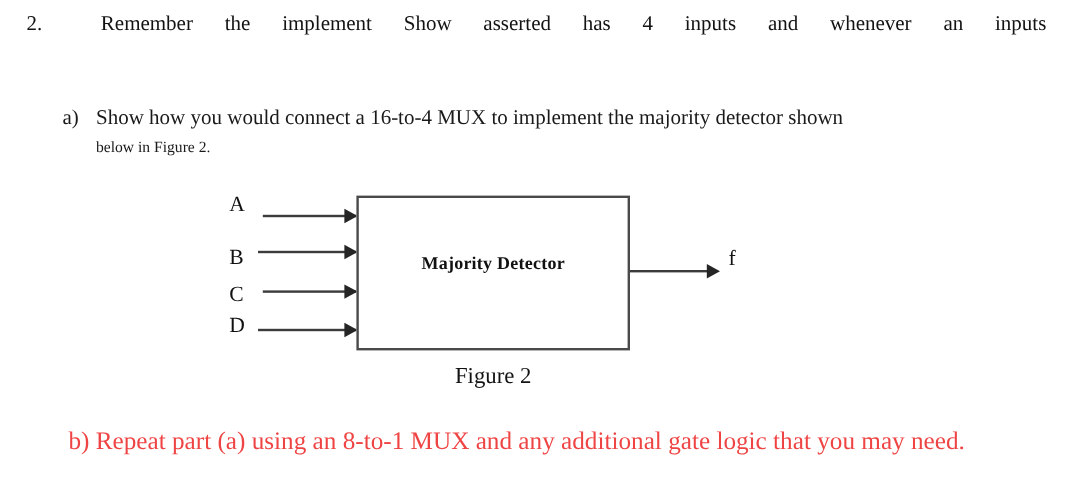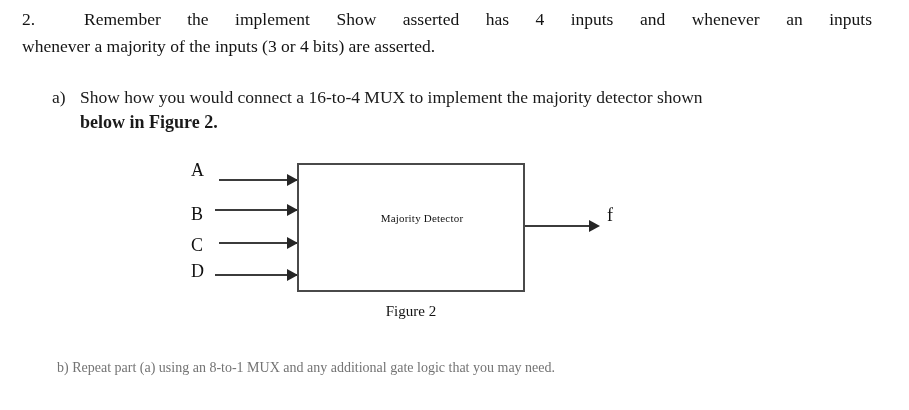--- a/index.html
+++ b/index.html
@@ -59,23 +59,22 @@
     font-size: 17.5px;
     line-height: 25px;
   }
   .part-a-marker {
     flex: 0 0 28px;
     width: 28px;
   }
   .part-a-text { flex: 1 1 auto; }
   .part-a-line2 {
     margin-left: 28px;
-    font-size: 18px;
+    font-size: 13px;
     line-height: 25px;
-    font-weight: bold;
   }
 
   
   .figure-wrap {
     position: absolute;
     left: 0;
     top: 0;
     width: 909px;
     height: 410px;
     pointer-events: none;
@@ -91,25 +90,24 @@
     border: 2px solid #4a4a4a;
     box-sizing: border-box;
     background: #ffffff;
   }
   .det-box-label {
     position: absolute;
     left: 297px;
     top: 212px;
     width: 228px;
     text-align: center;
-    font-size: 11px;
-    font-weight: normal;
+    font-size: 15px;
+    font-weight: bold;
     color: #111111;
     letter-spacing: 0.2px;
-    margin-left: 11px;
   }
 
   .in-label {
     position: absolute;
     font-size: 18px;
     color: #111111;
     text-align: left;
   }
 
   .wire {
@@ -125,41 +123,41 @@
     border-bottom: 6px solid transparent;
     border-left: 11px solid #252525;
   }
 
   .fig-caption {
     position: absolute;
     left: 297px;
     top: 303px;
     width: 228px;
     text-align: center;
-    font-size: 15px;
+    font-size: 19px;
     color: #131313;
   }
 
   .out-label {
     position: absolute;
     left: 607px;
     top: 205px;
     font-size: 18px;
     color: #111111;
   }
 
   
   .part-b {
     position: absolute;
     left: 57px;
     top: 355px;
-    font-size: 14px;
+    font-size: 21px;
     line-height: 25px;
     white-space: nowrap;
-    color: #737373;
+    color: #ef4444;
   }
 </style>
 </head>
 <body>
 
 <div class="q-block">
   <div class="q-line q-line-1">
     <span class="q-num">2.</span>
     <span class="q-justify">
       <span>Remember</span>
@@ -169,21 +167,20 @@
       <span>asserted</span>
       <span>has</span>
       <span>4</span>
       <span>inputs</span>
       <span>and</span>
       <span>whenever</span>
       <span>an</span>
       <span>inputs</span>
     </span>
   </div>
-  <div class="q-line">whenever a majority of the inputs (3 or 4 bits) are asserted.</div>
 </div>
 
 <div class="part-a">
   <div class="part-a-row">
     <span class="part-a-marker">a)</span>
     <span class="part-a-text">Show how you would connect a 16-to-4 MUX to implement the majority detector shown</span>
   </div>
   <div class="part-a-line2">below in Figure 2.</div>
 </div>
 

